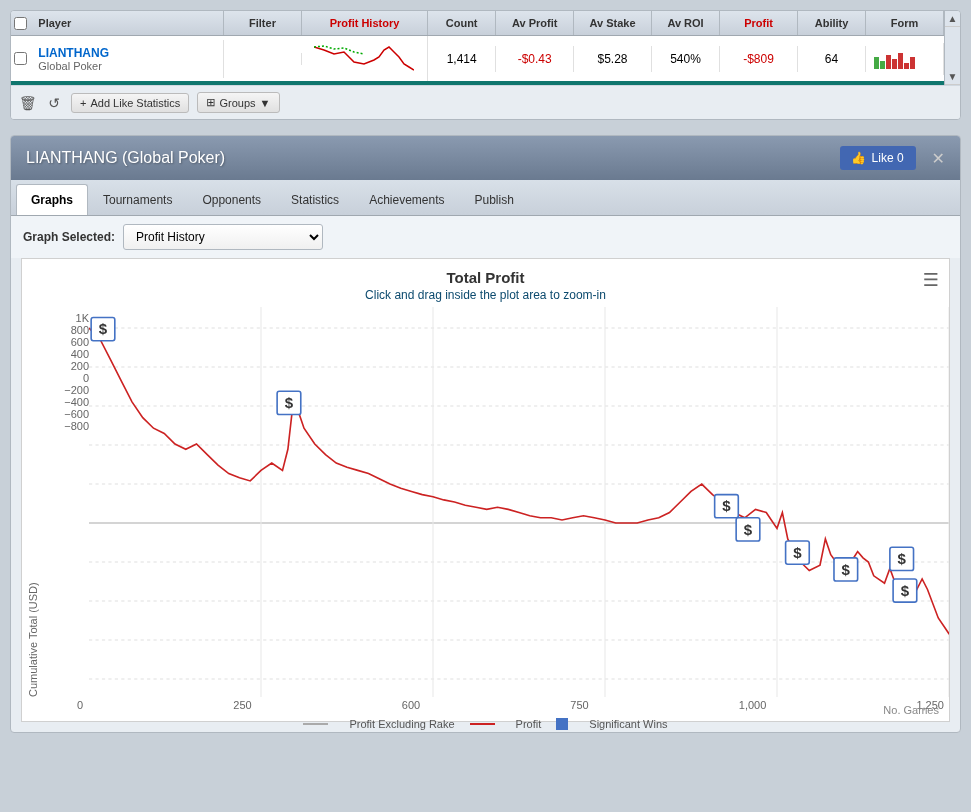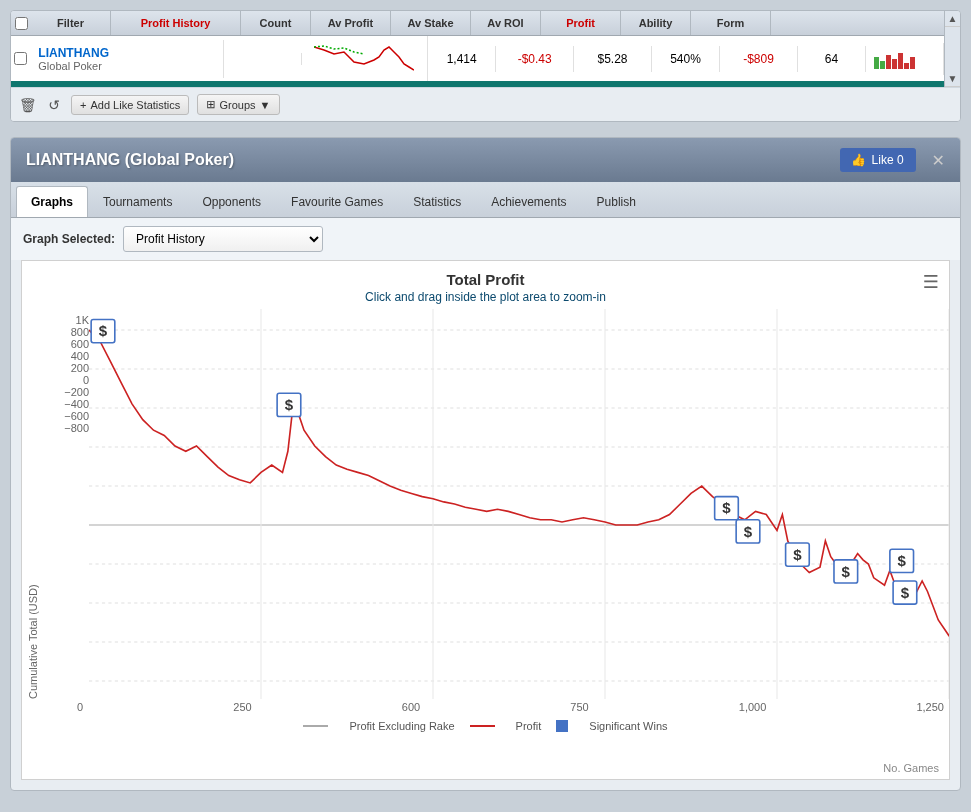--- a/index.html
+++ b/index.html
@@ -42,21 +42,21 @@
     .th.av-stake { width: 80px; }
     .th.av-roi { width: 70px; }
     .th.profit { width: 80px; color: #c00; }
     .th.ability { width: 70px; }
     .th.form { width: 80px; }
 
     .table-row {
       display: flex;
       align-items: center;
       background: #fff;
-      border-bottom: 6px solid #0f766e;
+      border-bottom: 4px solid #0f766e;
     }
 
     .td {
       padding: 6px 8px;
       border-right: 1px solid #e0e0e0;
       text-align: center;
       font-size: 12px;
     }
 
     .td.player { width: 200px; text-align: left; }
@@ -143,21 +143,21 @@
       background: linear-gradient(to bottom, #8a9ab0, #6a7a90);
       padding: 10px 15px;
       display: flex;
       align-items: center;
       justify-content: space-between;
     }
 
     .detail-title {
       color: #fff;
       font-size: 16px;
-      font-weight: bold;
+      font-weight: normal;
       text-shadow: 1px 1px 2px rgba(0,0,0,0.3);
     }
 
     .like-btn {
       background: #4267b2;
       color: #fff;
       border: none;
       border-radius: 3px;
       padding: 5px 12px;
       font-size: 12px;
@@ -224,21 +224,21 @@
       cursor: pointer;
       min-width: 200px;
     }
 
     
     .chart-container {
       background: #fff;
       margin: 0 10px 10px;
       border: 1px solid #d0d0d0;
       position: relative;
-      height: 520px;
+      height: 464px;
     }
 
     .chart-title {
       text-align: center;
       padding: 10px 0 2px;
       font-size: 15px;
       font-weight: bold;
       color: #333;
     }
 
@@ -328,20 +328,21 @@
 <body>
 
 <div class="top-section">
   <div style="display:flex;">
     <div style="flex:1; overflow:hidden;">
 
       <div class="table-header">
         <div class="cb">
           <input type="checkbox" style="">
         </div>
+        <div class="th player">Player</div>
         <div class="th filter">Filter</div>
         <div class="th profit-hist">Profit History</div>
         <div class="th count">Count</div>
         <div class="th av-profit">Av Profit</div>
         <div class="th av-stake">Av Stake</div>
         <div class="th av-roi">Av ROI</div>
         <div class="th profit">Profit</div>
         <div class="th ability">Ability</div>
         <div class="th form">Form</div>
       </div>
@@ -414,21 +415,20 @@
         <span>Like 0</span>
       </button>
       <span class="close-btn">✕</span>
     </div>
   </div>
 
   <div class="tabs">
     <div class="tab active">Graphs</div>
     <div class="tab">Tournaments</div>
     <div class="tab">Opponents</div>
-    <div class="tab">Favourite Games</div>
     <div class="tab">Statistics</div>
     <div class="tab">Achievements</div>
     <div class="tab">Publish</div>
   </div>
 
   <div class="graph-selector">
     <label>Graph Selected:</label>
     <select class="graph-select">
       <option>Profit History</option>
       <option>ROI History</option>

